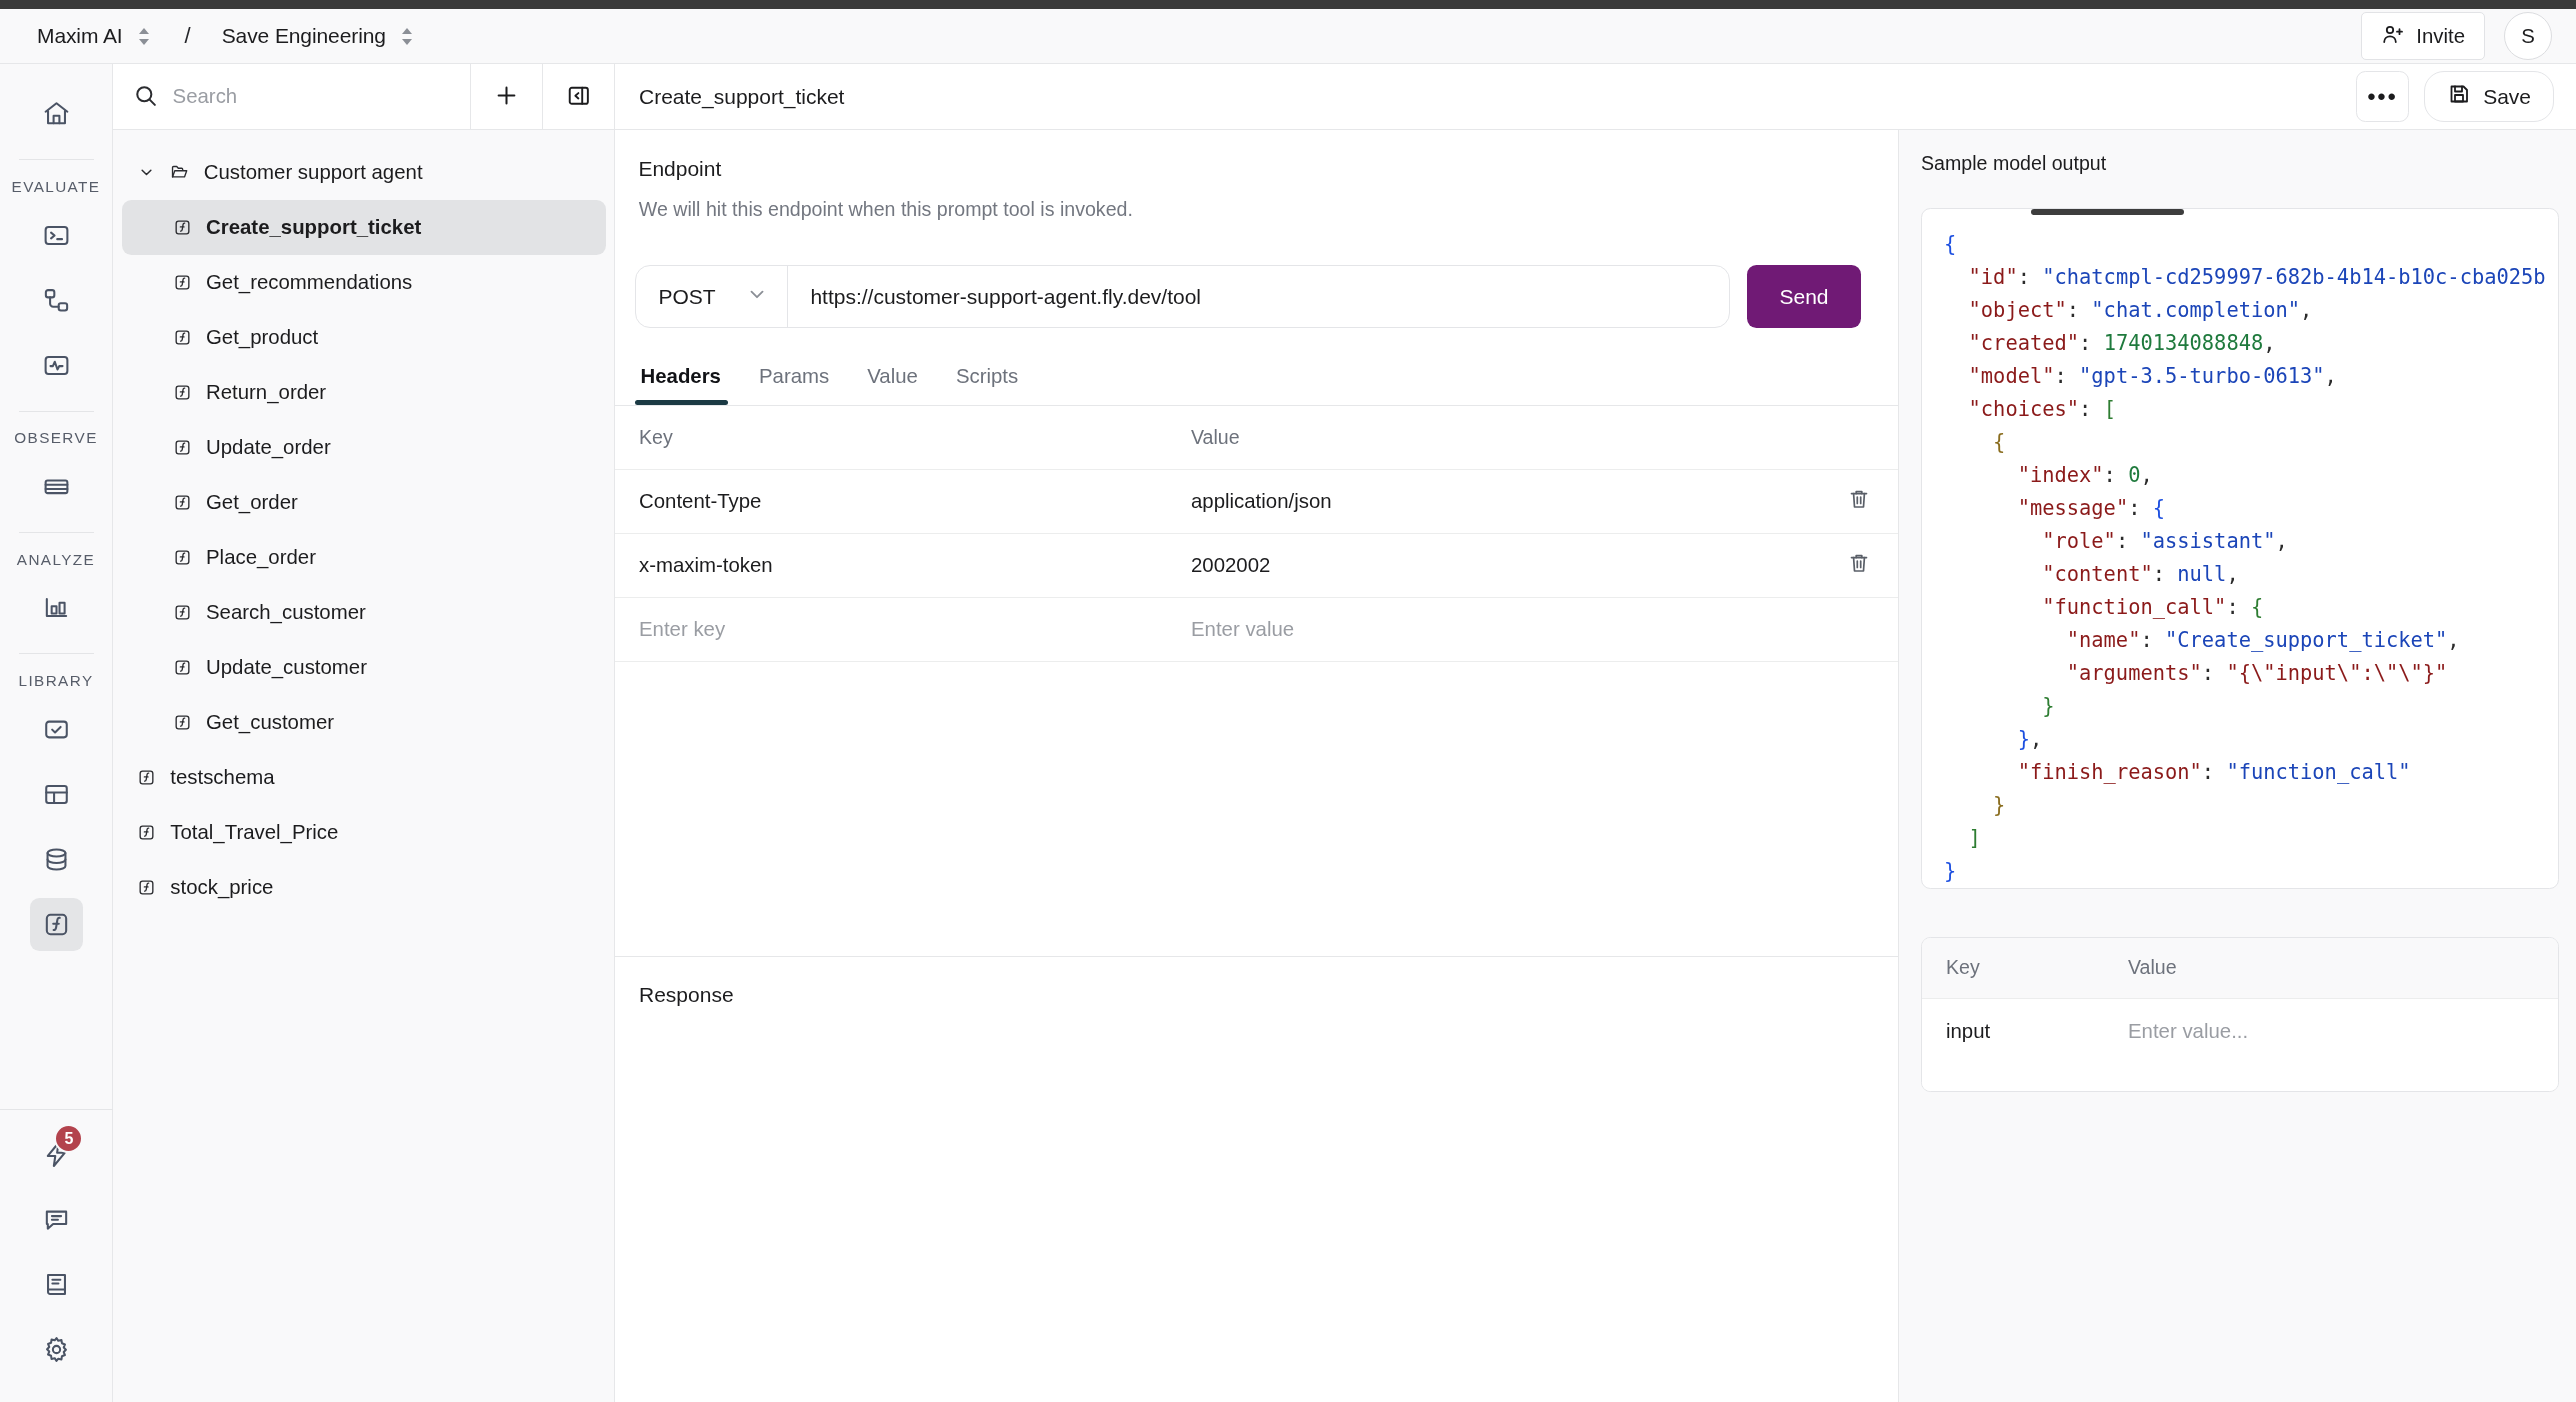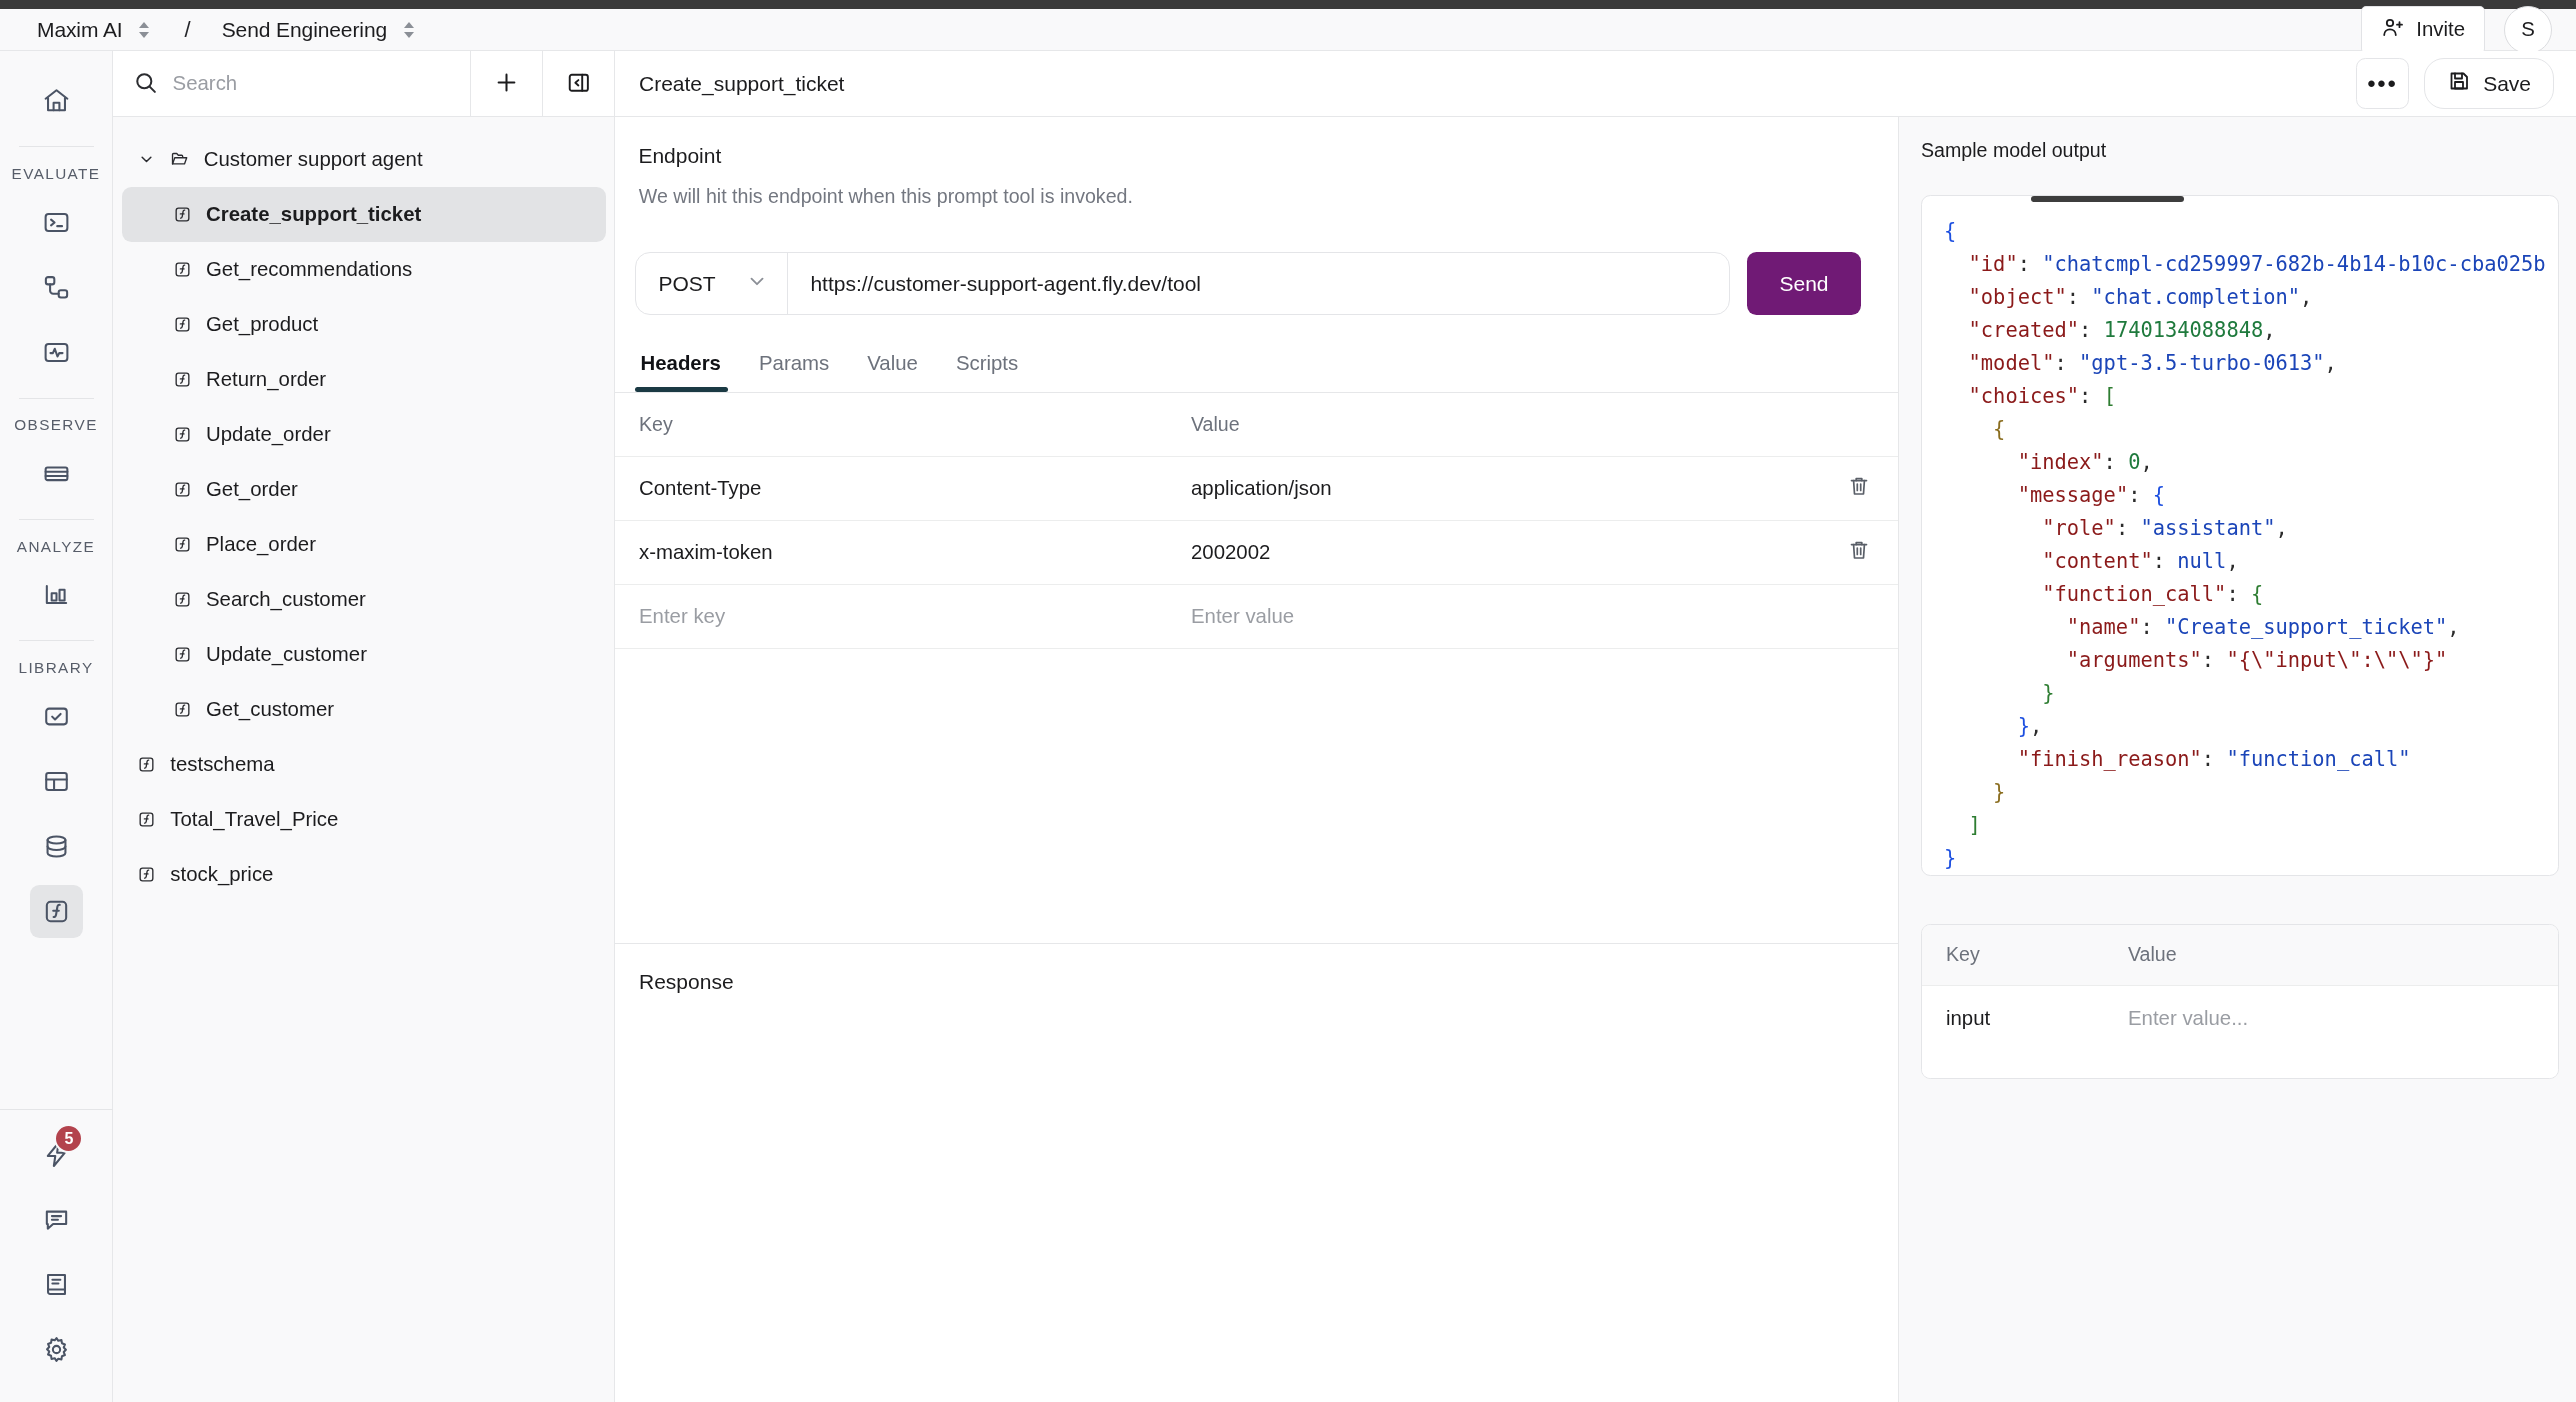--- a/index.html
+++ b/index.html
@@ -10,21 +10,21 @@
     overflow: hidden;
     -webkit-font-smoothing: antialiased;
   }
   #app { width: 2576px; height: 1402px; display: flex; flex-direction: column; }
 
   
   .chrome-strip { height: 9.4px; background: #3a3a3a; flex: none; }
 
   
   .topbar {
-    height: 42px; flex: none;
+    height: 55px; flex: none;
     background: #f9f9fa;
     border-bottom: 0.9px solid #e6e7e9;
     display: flex; align-items: center;
     padding: 0 24px 0 37px;
   }
   .crumb { display: flex; align-items: center; gap: 12px; }
   .crumb-label { font-size: 21px; color: #1c1c1e; font-weight: 400; letter-spacing: -0.1px; }
   .updown { width: 19px; height: 25.6px; display:flex; flex-direction:column; align-items:center; justify-content:center; gap:4.3px; cursor:pointer; }
   .updown i { display:block; width:0;height:0; border-left:5.1px solid transparent; border-right:5.1px solid transparent; }
   .updown i.up { border-bottom: 6px solid #8b8f96; }
@@ -228,21 +228,21 @@
   <div class="chrome-strip"></div>
 
   <div class="topbar">
     <div class="crumb">
       <span class="crumb-label">Maxim AI</span>
       <span class="updown">
           <i class="up"></i>
           <i class="dn"></i>
         </span>
       <span class="crumb-sep">/</span>
-      <span class="crumb-label">Send Engineering</span>
+      <span class="crumb-label">Save Engineering</span>
       <span class="updown">
           <i class="up"></i>
           <i class="dn"></i>
         </span>
     </div>
     <div class="topbar-spacer"></div>
     <div class="invite-btn">
       <span>
         <svg width="24" height="24" viewBox="0 0 24 24" fill="none" stroke="#1c1c1e" stroke-width="1.8" stroke-linecap="round" stroke-linejoin="round">
           <circle cx="9" cy="8" r="3.2"></circle>

